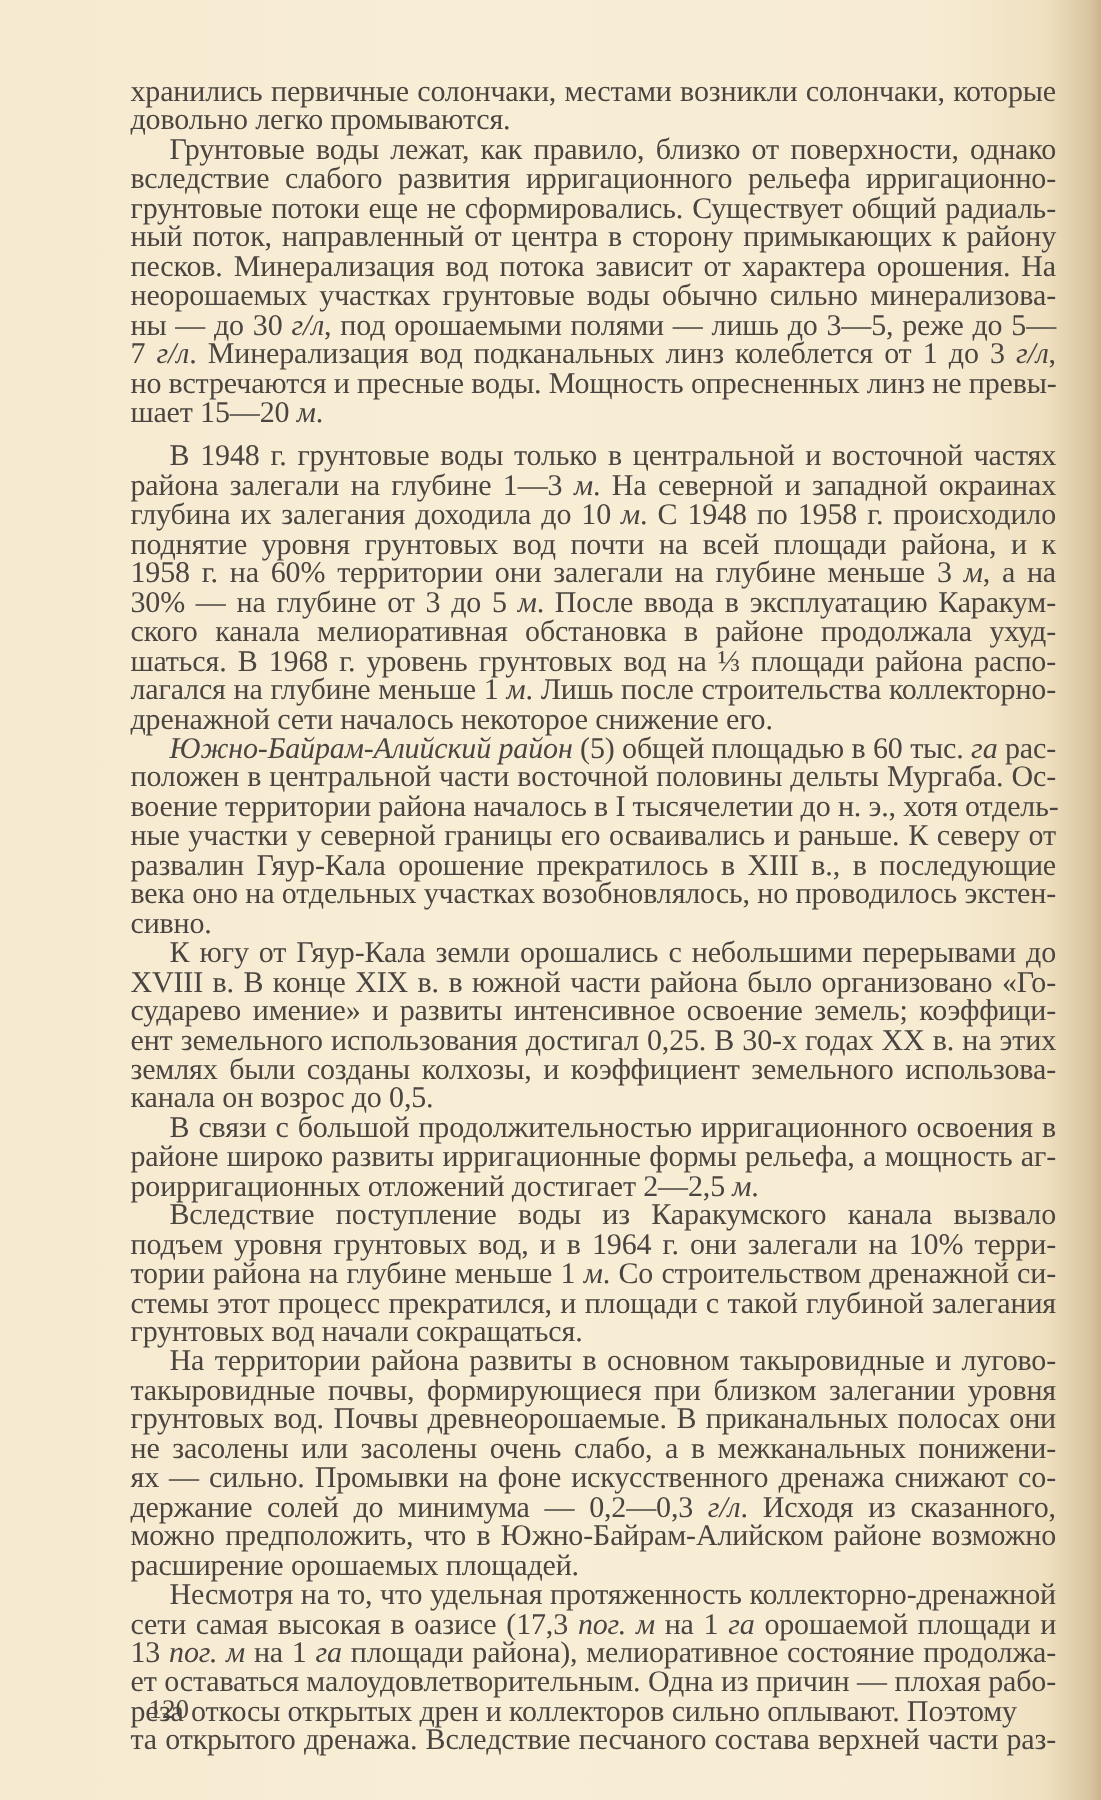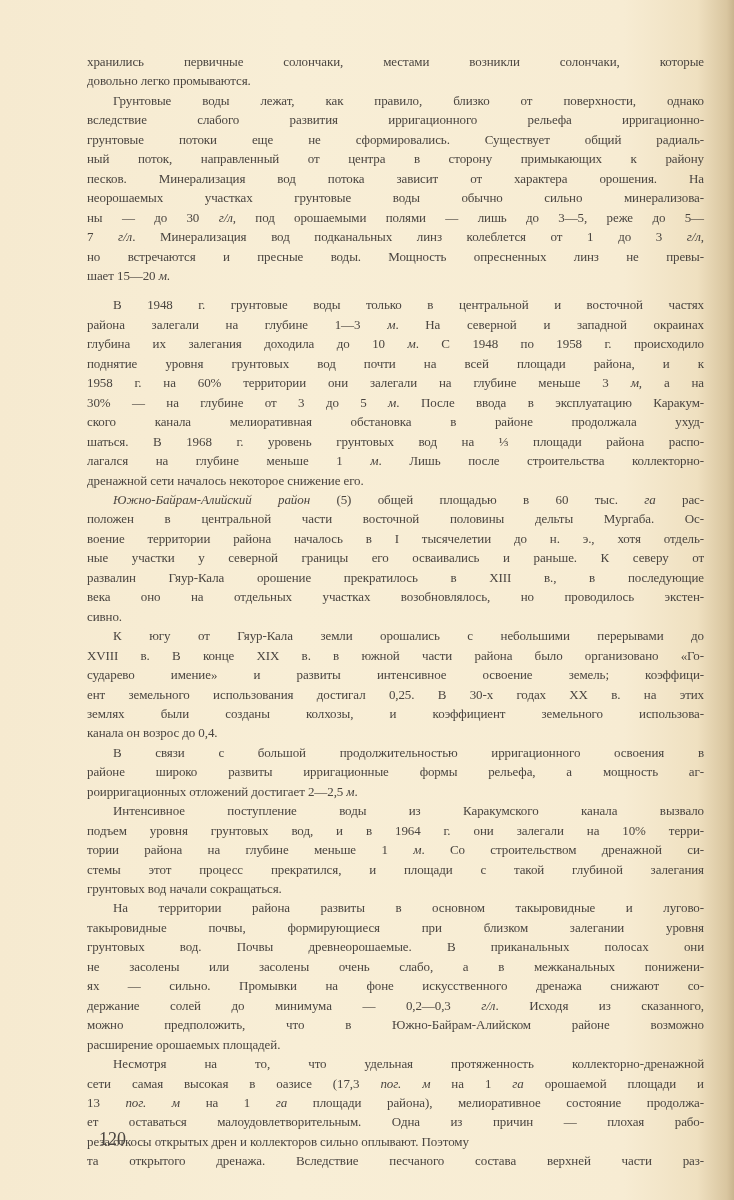--- a/index.html
+++ b/index.html
@@ -11,21 +11,21 @@
     color: #4a4540;
   }
   .page-bg {
     position: absolute; inset: 0;
     background: linear-gradient(90deg, #f6ead0 0%, #f8eed6 40%, #f7ecd3 85%, #efe0c0 95%, #d9c6a0 99%, #c9b48e 100%);
   }
   .text-block {
     position: absolute;
     left: 87px; top: 52px;
     width: 617px;
-    font-size: 13px;
+    font-size: 20px;
     line-height: 19.45px;
     text-align: justify;
     letter-spacing: -0.1px;
   }
   .para { margin: 0; text-indent: 0; }
   .line { display: block; text-align: justify; text-align-last: justify; white-space: nowrap; }
   .line.last { text-align-last: left; }
   .ital { font-style: italic; }
   .page-number {
     position: absolute; left: 99px; top: 1129px;
@@ -74,29 +74,29 @@
       <span class="line">развалин Гяур-Кала орошение прекратилось в XIII в., в последующие</span>
       <span class="line">века оно на отдельных участках возобновлялось, но проводилось экстен-</span>
       <span class="line last">сивно.</span>
     </div>
     <div class="para">
       <span class="line" style="padding-left: 26px;">К югу от Гяур-Кала земли орошались с небольшими перерывами до</span>
       <span class="line">XVIII в. В конце XIX в. в южной части района было организовано «Го-</span>
       <span class="line">сударево имение» и развиты интенсивное освоение земель; коэффици-</span>
       <span class="line">ент земельного использования достигал 0,25. В 30-х годах XX в. на этих</span>
       <span class="line">землях были созданы колхозы, и коэффициент земельного использова-</span>
-      <span class="line last">канала он возрос до 0,4.</span>
+      <span class="line last">канала он возрос до 0,5.</span>
     </div>
     <div class="para">
       <span class="line" style="padding-left: 26px;">В связи с большой продолжительностью ирригационного освоения в</span>
       <span class="line">районе широко развиты ирригационные формы рельефа, а мощность аг-</span>
       <span class="line last">роирригационных отложений достигает 2—2,5 <span class="ital">м</span>.</span>
     </div>
     <div class="para">
-      <span class="line" style="padding-left: 26px;">Интенсивное поступление воды из Каракумского канала вызвало</span>
+      <span class="line" style="padding-left: 26px;">Вследствие поступление воды из Каракумского канала вызвало</span>
       <span class="line">подъем уровня грунтовых вод, и в 1964 г. они залегали на 10% терри-</span>
       <span class="line">тории района на глубине меньше 1 <span class="ital">м</span>. Со строительством дренажной си-</span>
       <span class="line">стемы этот процесс прекратился, и площади с такой глубиной залегания</span>
       <span class="line last">грунтовых вод начали сокращаться.</span>
     </div>
     <div class="para">
       <span class="line" style="padding-left: 26px;">На территории района развиты в основном такыровидные и лугово-</span>
       <span class="line">такыровидные почвы, формирующиеся при близком залегании уровня</span>
       <span class="line">грунтовых вод. Почвы древнеорошаемые. В приканальных полосах они</span>
       <span class="line">не засолены или засолены очень слабо, а в межканальных понижени-</span>

